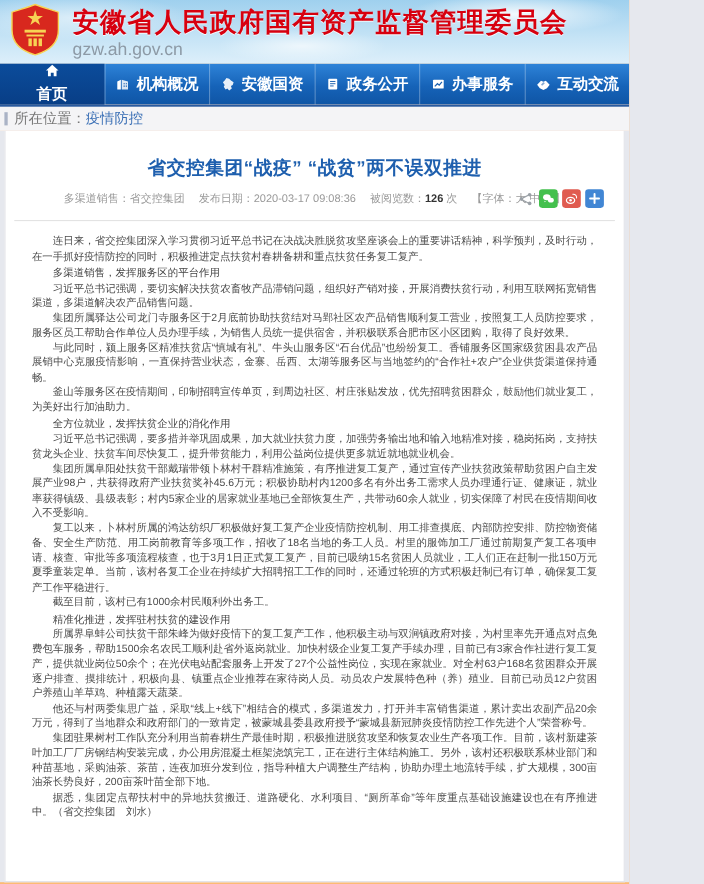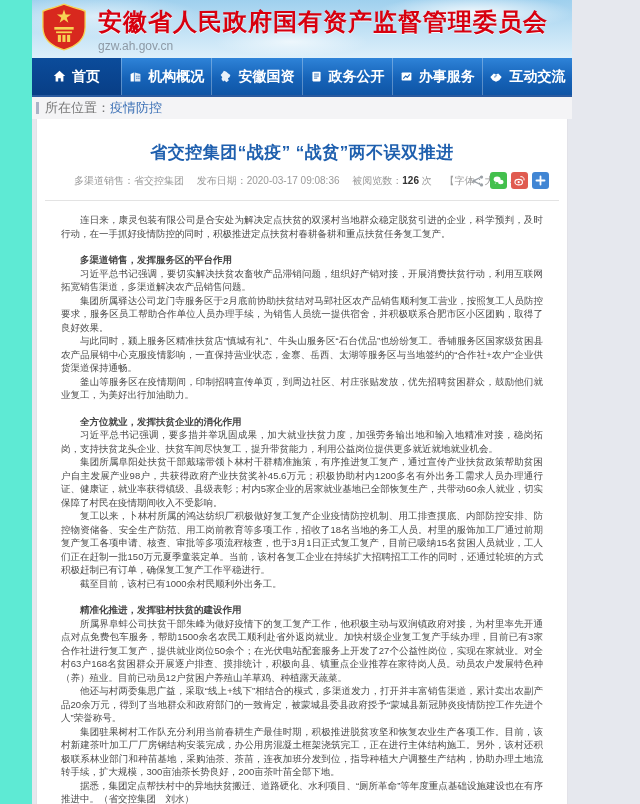--- a/index.html
+++ b/index.html
@@ -1,52 +1,52 @@
 <!DOCTYPE html>
 <html><head>
 <meta charset="utf-8">
 <style>
   * { margin:0; padding:0; box-sizing:border-box; }
   html,body { width:640px; }
   body {
     font-family:"Liberation Sans","DejaVu Sans",sans-serif;
     background:#e6e8ee;
   }
-  .page { width:572px; height:804px; overflow:hidden; background:#5eead4;padding-left:32px; }
+  .page { width:572px; height:804px; overflow:hidden; background:#fdba74; }
 
   
   .site-header {
     height:58px; display:flex; align-items:center; gap:10px; padding:0 0 0 10px;
     background:
       radial-gradient(ellipse 140px 26px at 82% 22%, rgba(255,255,255,.85), transparent 70%),
       radial-gradient(ellipse 110px 22px at 48% 72%, rgba(255,255,255,.65), transparent 70%),
       radial-gradient(ellipse 150px 30px at 12% 28%, rgba(255,255,255,.55), transparent 70%),
       linear-gradient(180deg,#9fd0ee 0%, #c6e4f6 60%, #ddeffa 100%);
   }
   .logo-wrap { display:flex; align-items:center; gap:12px; cursor:pointer; }
   .site-titles { display:flex; flex-direction:column; justify-content:center; }
   .site-title {
     color:#d7000f; font-weight:bold; font-size:24px; letter-spacing:1px;
     text-shadow:0 1px 0 rgba(255,255,255,.8);
     font-family:"Liberation Serif","DejaVu Serif",serif;
   }
-  .site-url { color:#8d9aa6; font-size:12px; margin-top:1px; }
+  .site-url { color:#8d9aa6; font-size:16px; margin-top:1px; }
 
   
   .main-nav {
     height:37px; display:flex;
     background:linear-gradient(180deg,#2e83d8 0%, #1663b8 55%, #0f55a5 100%);
   }
   .nav-item {
     flex:1; display:flex; align-items:center; justify-content:center; gap:6px;
     color:#fff; font-size:14px; font-weight:bold; cursor:pointer;
     border-left:1px solid rgba(255,255,255,.30);
   }
   .nav-item:first-child { border-left:none; }
-  .nav-item.active { background:linear-gradient(180deg,#0b4c9b 0%, #083e86 100%); }
+  .nav-item.active { background:linear-gradient(180deg,#0b4c9b 0%, #083e86 100%);flex-direction:column; }
   .nav-item svg { display:block; }
 
   
   .breadcrumb-bar {
     height:24px; background:#f4f4f6; border-top:2px solid #2a5a9f;
     display:flex; align-items:center; font-size:13px; color:#777; padding-left:4px;
   }
   .crumb-marker { width:3px; height:12px; background:#aab3c6; margin-right:6px; }
   .crumb-link { color:#3a6fb5; text-decoration:none; cursor:pointer; }
 
@@ -73,21 +73,21 @@
   .share-btn.weibo { background:#e05b50; }
   .share-btn.more { background:#4186d4; }
   .meta-divider { border:none; border-top:1px solid #e3e3e3; margin:8px 8px 10px 8px; }
 
   
   .article-body { padding:2px 24px 0 24px; }
   .body-para, .section-head {
     font-size:9.5px; line-height:13.5px; color:#4a4a4a; text-align:justify;
     text-indent:2em; word-break:break-all;
   }
-  .section-head { margin-top:13px; color:#454545;font-weight:bold; }
+  .section-head { margin-top:2px; color:#454545; }
 </style>
 </head>
 <body>
 
 <div class="page">
 
   <header class="site-header">
     <div class="logo-wrap">
       <span>
         <svg width="44" height="48" viewBox="0 0 50 54">
@@ -211,21 +211,21 @@
             <svg width="13" height="13" viewBox="0 0 16 16">
               <path d="M8 3v10M3 8h10" stroke="#fff" stroke-width="2.2" stroke-linecap="round"></path>
             </svg>
           </span>
         </div>
       </div>
 
       <hr class="meta-divider">
 
       <article class="article-body" id="article-body">
-          <p class="body-para">连日来，康灵包装有限公司是合安处为解决定点扶贫的双溪村当地群众稳定脱贫引进的企业，科学预判，及时行动，在一手抓好疫情防控的同时，积极推进定点扶贫村春耕备耕和重点扶贫任务复工复产。</p>
+          <p class="body-para">连日来，省交控集团深入学习贯彻习近平总书记在决战决胜脱贫攻坚座谈会上的重要讲话精神，科学预判，及时行动，在一手抓好疫情防控的同时，积极推进定点扶贫村春耕备耕和重点扶贫任务复工复产。</p>
           <p class="section-head">多渠道销售，发挥服务区的平台作用</p>
           <p class="body-para">习近平总书记强调，要切实解决扶贫农畜牧产品滞销问题，组织好产销对接，开展消费扶贫行动，利用互联网拓宽销售渠道，多渠道解决农产品销售问题。</p>
           <p class="body-para">集团所属驿达公司龙门寺服务区于2月底前协助扶贫结对马郢社区农产品销售顺利复工营业，按照复工人员防控要求，服务区员工帮助合作单位人员办理手续，为销售人员统一提供宿舍，并积极联系合肥市区小区团购，取得了良好效果。</p>
           <p class="body-para">与此同时，颍上服务区精准扶贫店“慎城有礼”、牛头山服务区“石台优品”也纷纷复工。香铺服务区国家级贫困县农产品展销中心克服疫情影响，一直保持营业状态，金寨、岳西、太湖等服务区与当地签约的“合作社+农户”企业供货渠道保持通畅。</p>
           <p class="body-para">釜山等服务区在疫情期间，印制招聘宣传单页，到周边社区、村庄张贴发放，优先招聘贫困群众，鼓励他们就业复工，为美好出行加油助力。</p>
           <p class="section-head">全方位就业，发挥扶贫企业的消化作用</p>
           <p class="body-para">习近平总书记强调，要多措并举巩固成果，加大就业扶贫力度，加强劳务输出地和输入地精准对接，稳岗拓岗，支持扶贫龙头企业、扶贫车间尽快复工，提升带贫能力，利用公益岗位提供更多就近就地就业机会。</p>
           <p class="body-para">集团所属阜阳处扶贫干部戴瑞带领卜林村干群精准施策，有序推进复工复产，通过宣传产业扶贫政策帮助贫困户自主发展产业98户，共获得政府产业扶贫奖补45.6万元；积极协助村内1200多名有外出务工需求人员办理通行证、健康证，就业率获得镇级、县级表彰；村内5家企业的居家就业基地已全部恢复生产，共带动60余人就业，切实保障了村民在疫情期间收入不受影响。</p>
           <p class="body-para">复工以来，卜林村所属的鸿达纺织厂积极做好复工复产企业疫情防控机制、用工排查摸底、内部防控安排、防控物资储备、安全生产防范、用工岗前教育等多项工作，招收了18名当地的务工人员。村里的服饰加工厂通过前期复产复工各项申请、核查、审批等多项流程核查，也于3月1日正式复工复产，目前已吸纳15名贫困人员就业，工人们正在赶制一批150万元夏季童装定单。当前，该村各复工企业在持续扩大招聘招工工作的同时，还通过轮班的方式积极赶制已有订单，确保复工复产工作平稳进行。</p>
           <p class="body-para">截至目前，该村已有1000余村民顺利外出务工。</p>

